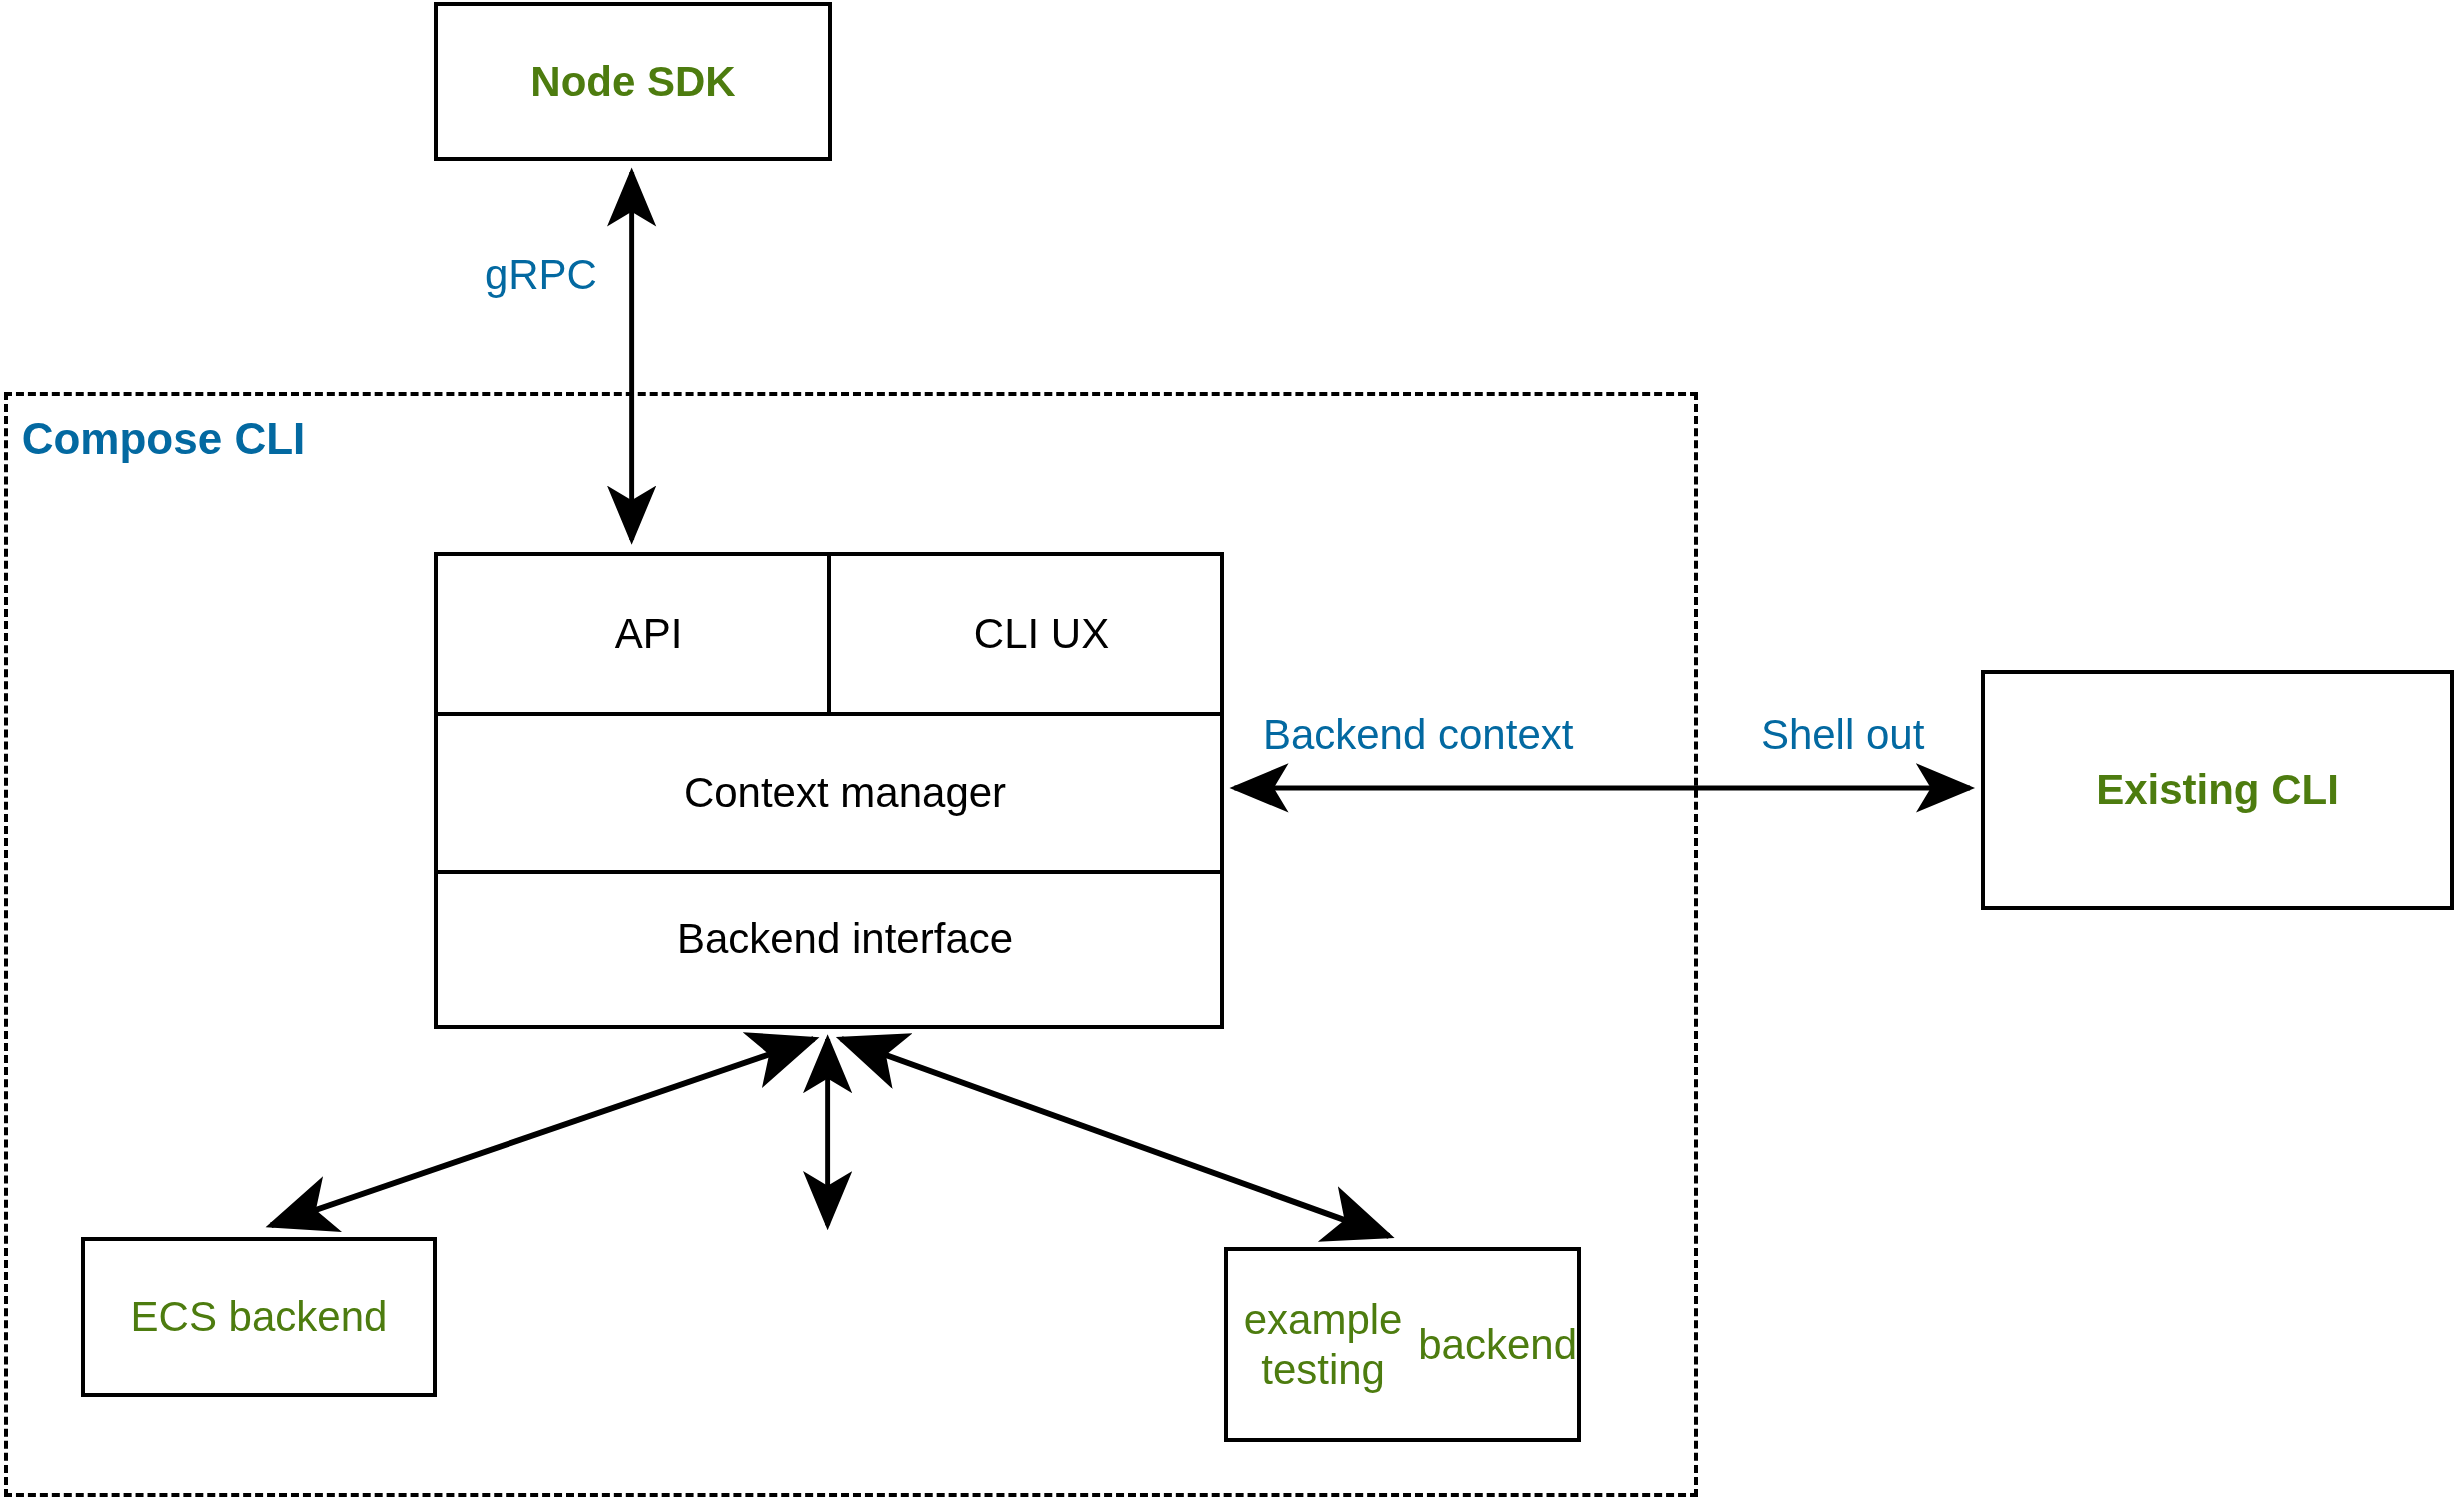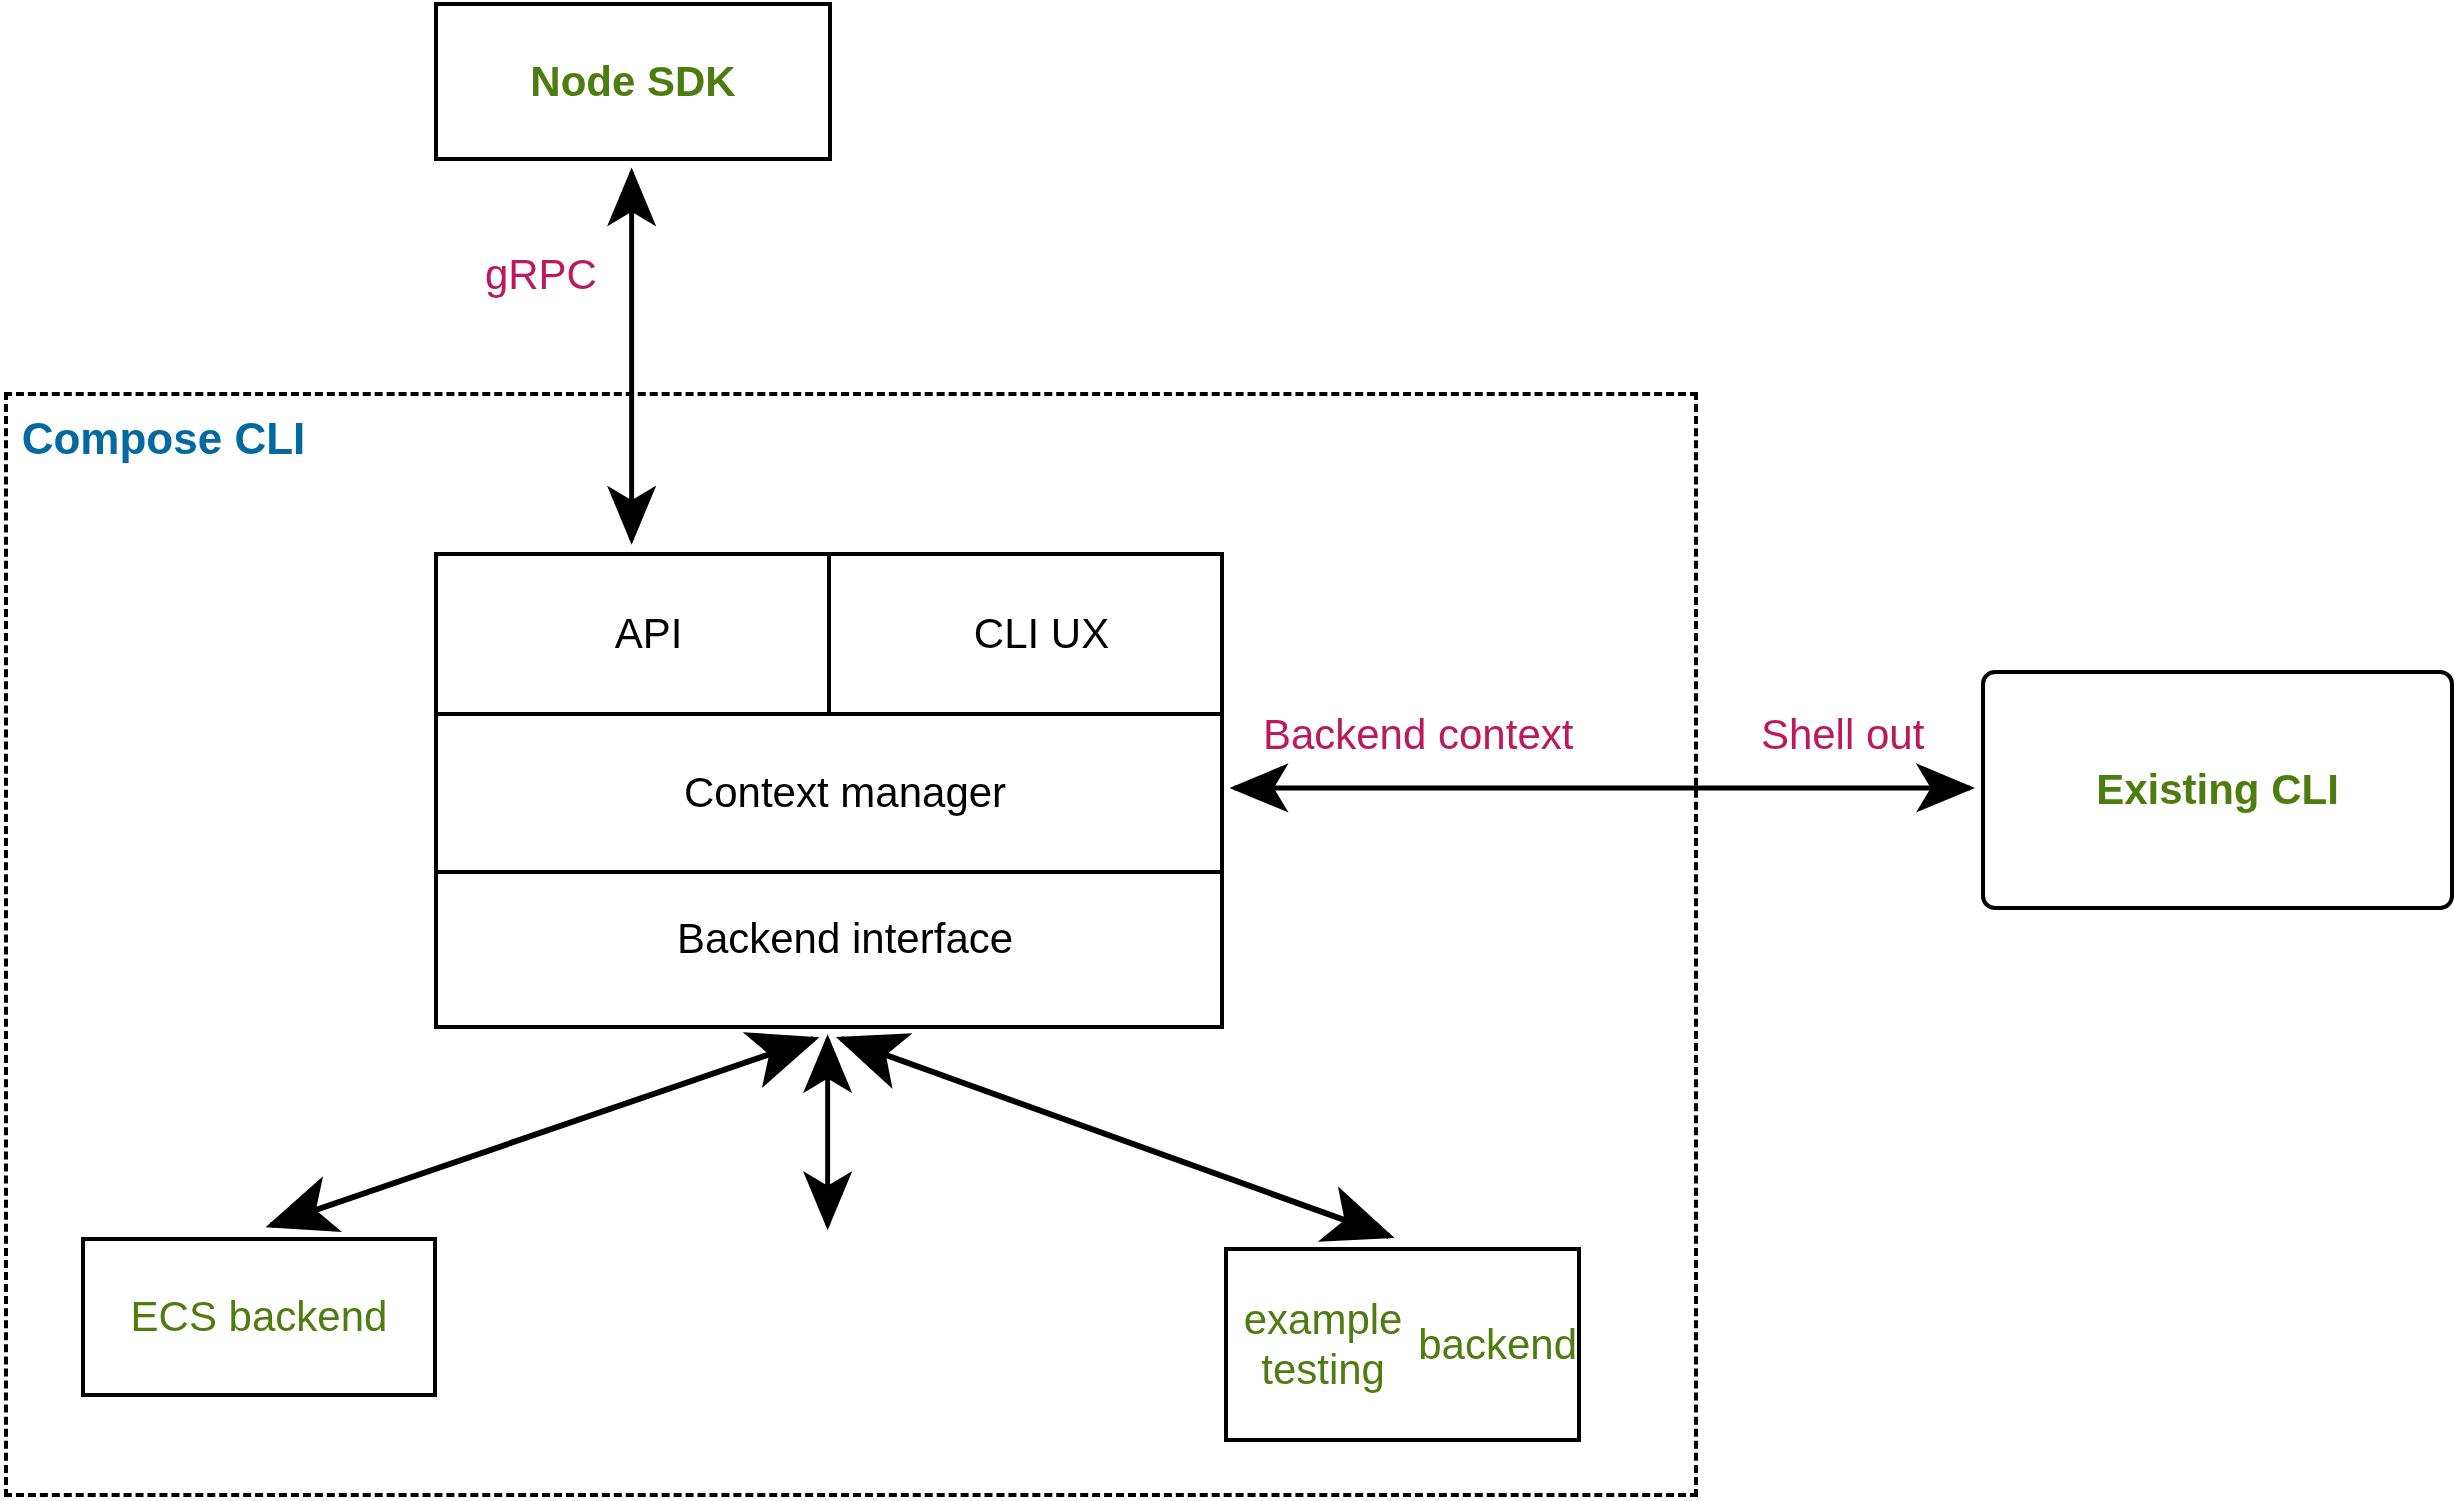--- a/index.html
+++ b/index.html
@@ -50,21 +50,21 @@
     position: absolute;
     font-size: 44px;
     font-weight: bold;
     color: #0369a1;
     white-space: nowrap;
     font-family: "Liberation Sans", sans-serif;
   }
   .edge-label {
     position: absolute;
     font-size: 42px;
-    color: #be185d;
+    color: #0369a1;
     white-space: nowrap;
     background: #ffffff;
     padding: 0 5.9px;
     font-family: "Liberation Sans", sans-serif;
   }
   .stack {
     position: absolute;
     box-sizing: border-box;
     border: 4.9px solid #000000;
     background: #ffffff;
@@ -149,21 +149,21 @@
       <div class="stack-cell">
         <span>Backend interface</span>
       </div>
     </div>
   </div>
 
   <div class="edge-label" style="left:1257px; top:711px;">Backend context</div>
 
   <div class="edge-label" style="left:1755px; top:711px;">Shell out</div>
 
-  <div class="box bold" style="left:1981px; top:670px; width:473px; height:240px;border-radius:14px;">
+  <div class="box bold" style="left:1981px; top:670px; width:473px; height:240px;">
     <span>Existing CLI</span>
   </div>
 
   <div class="box" style="left:81px; top:1237px; width:356px; height:160px;">
     <span>ECS backend</span>
   </div>
 
 
   <div class="box" style="left:1224px; top:1247px; width:357px; height:195px; flex-direction:row;">
     <span>example testing</span>

